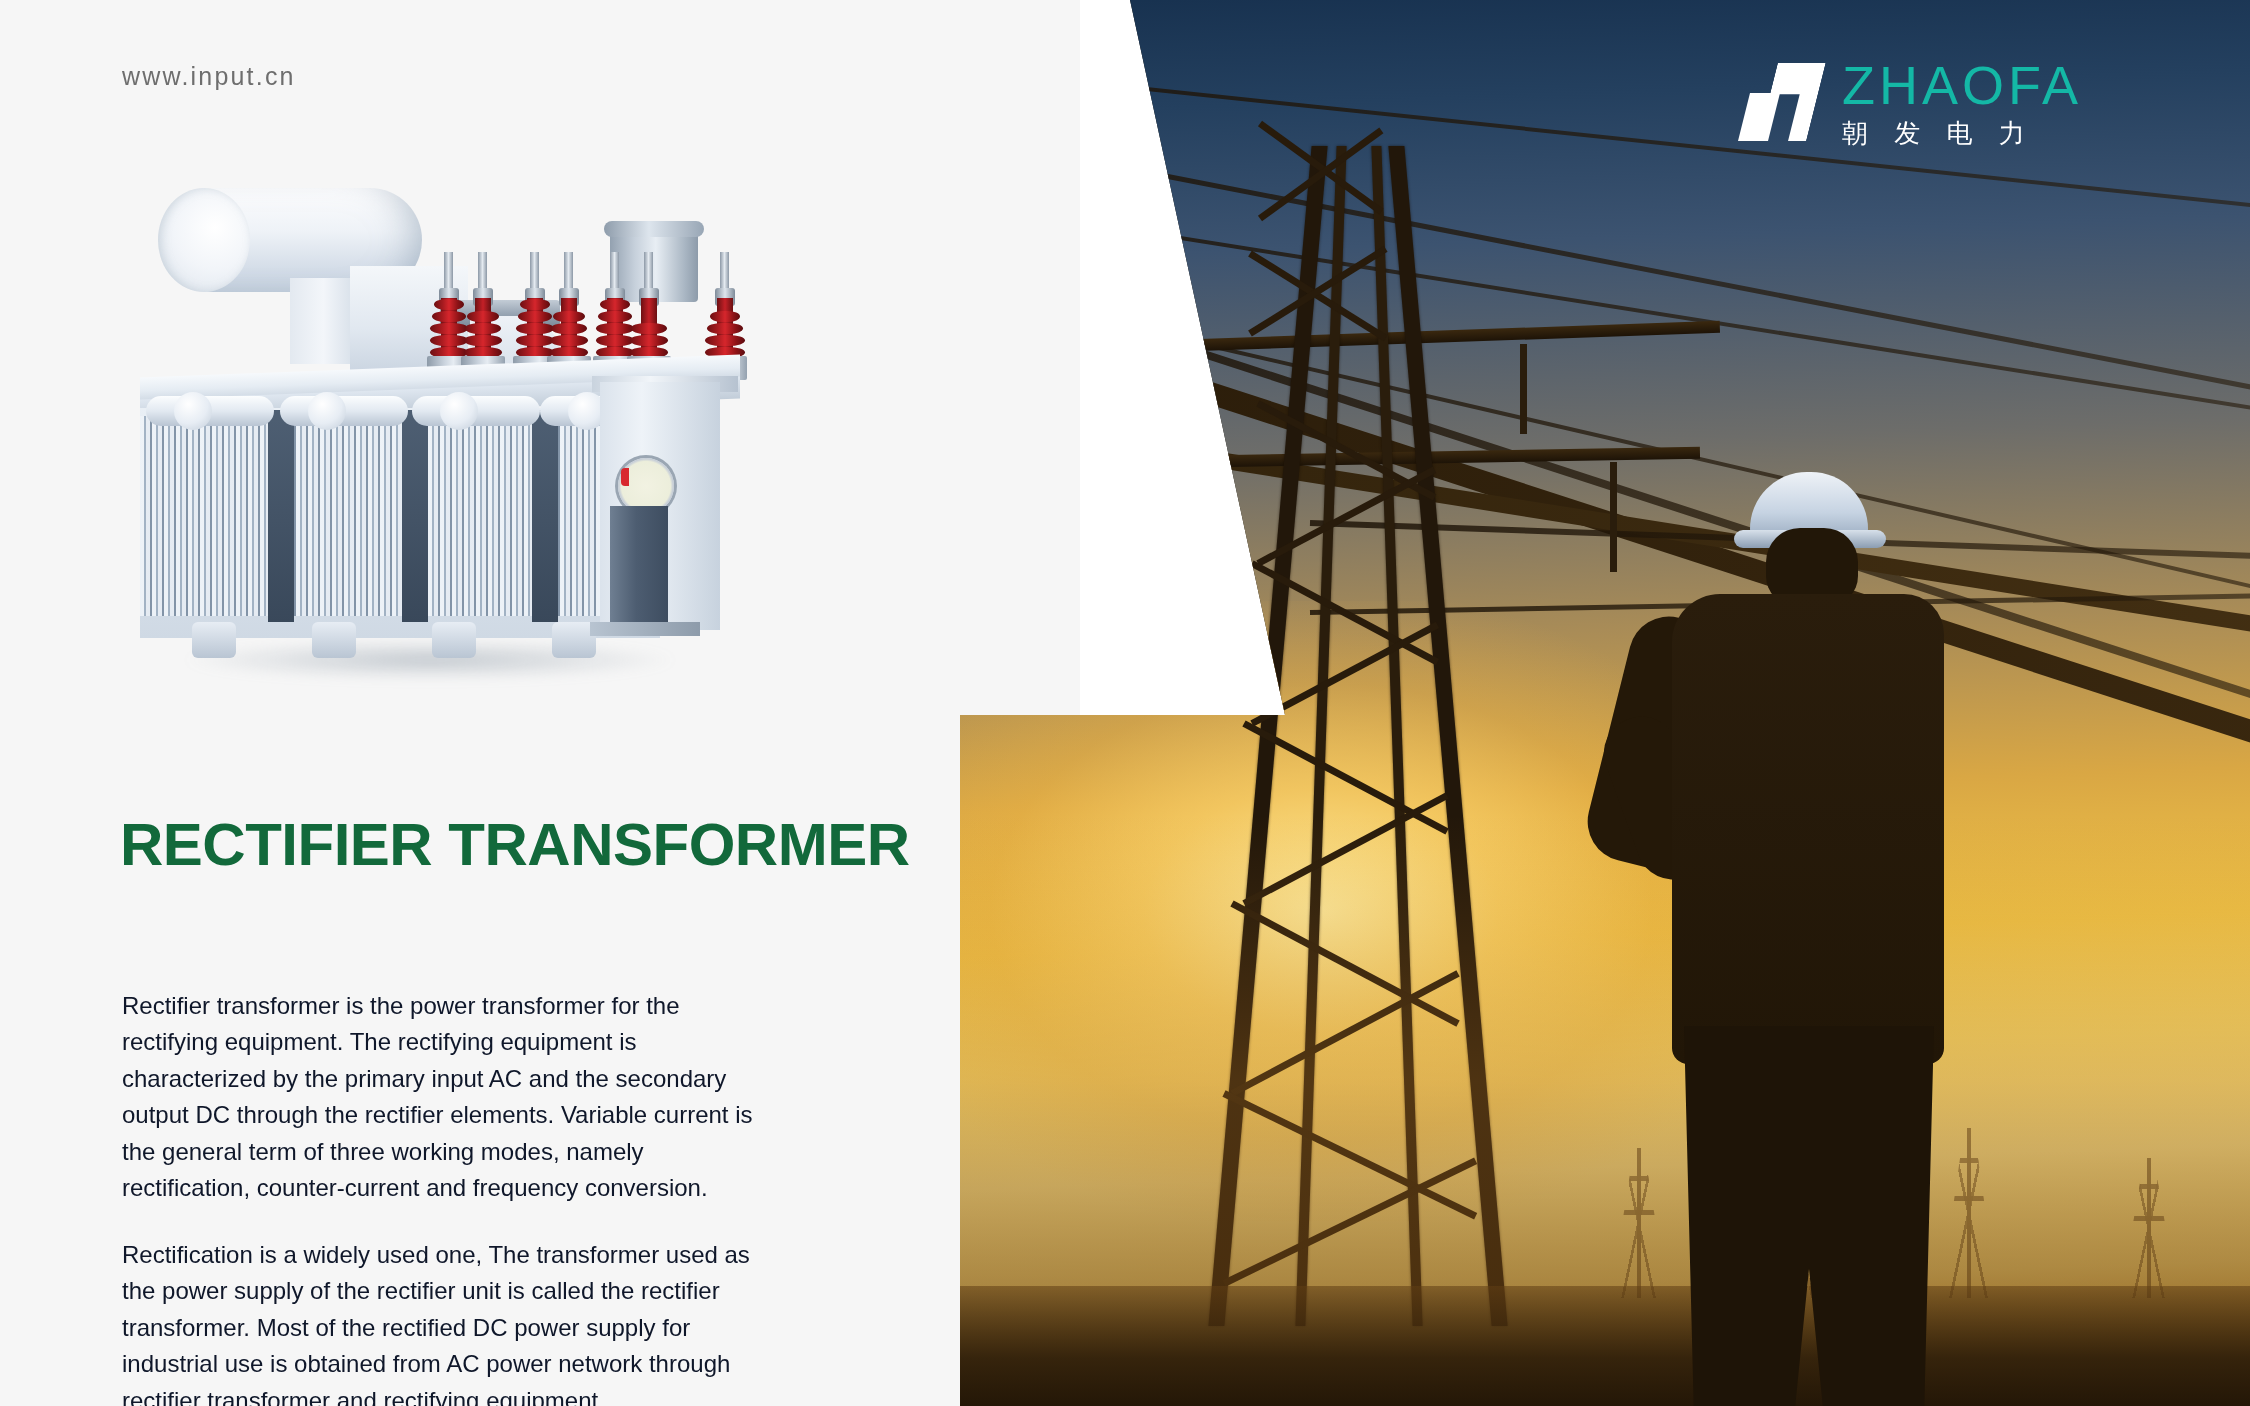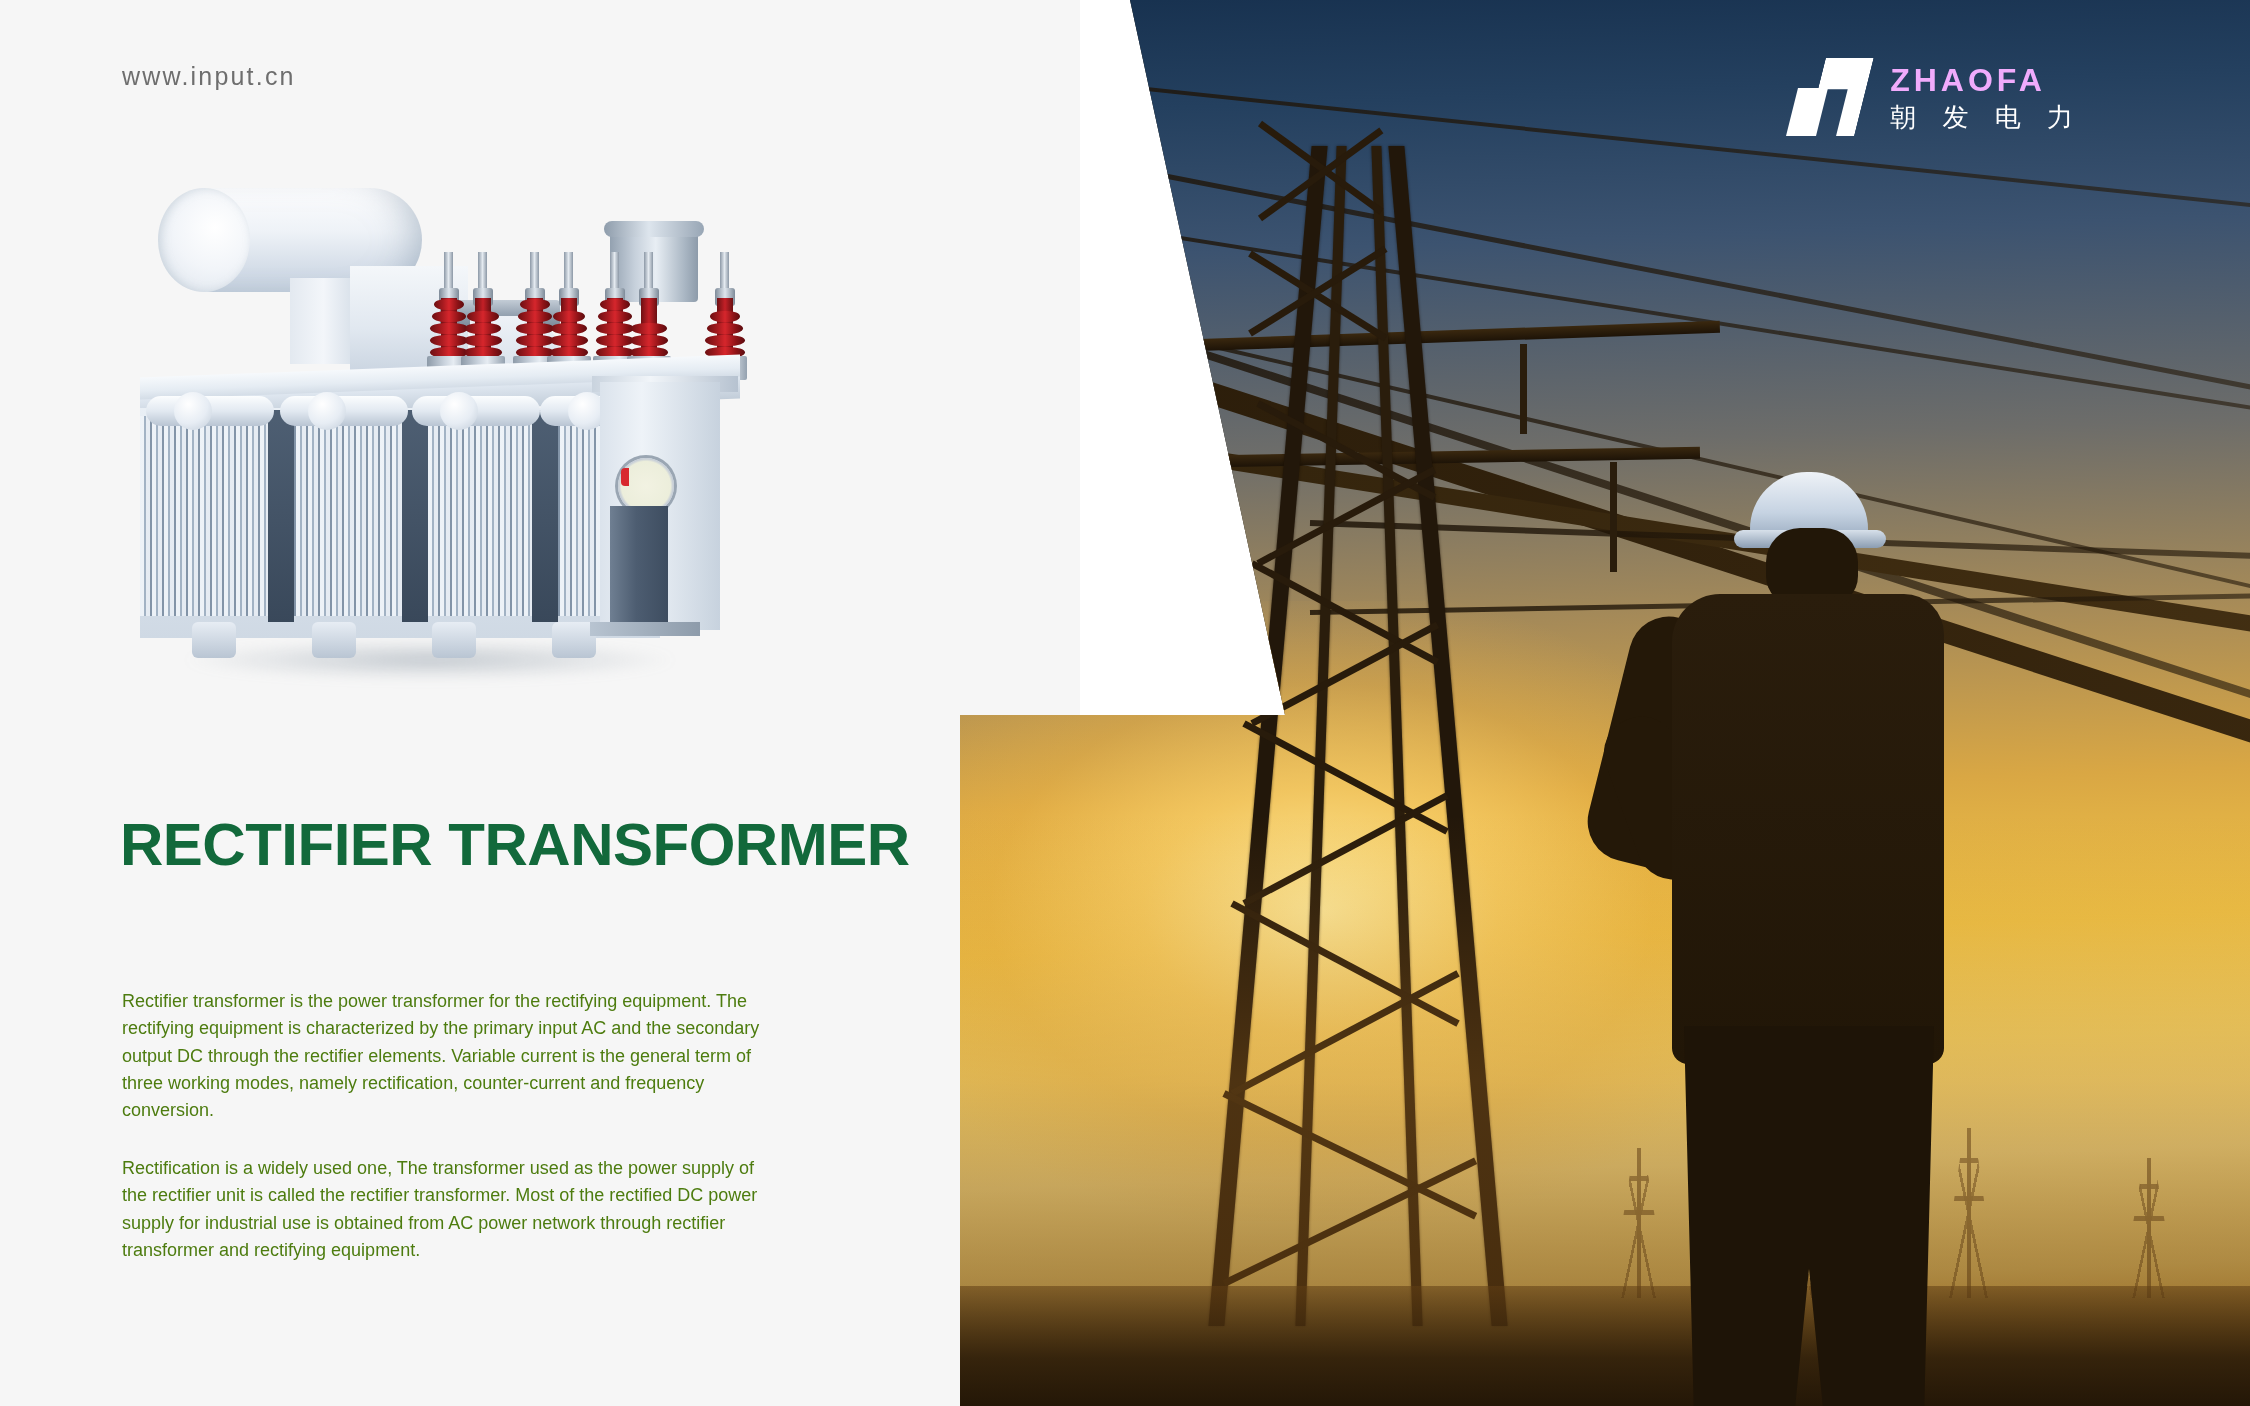--- a/index.html
+++ b/index.html
@@ -165,21 +165,21 @@
 
   
   .headline{
     position:absolute; left:120px; top:812px; width:860px;
     color:#12693b; font-weight:700; font-size:60px; line-height:1.10;
     letter-spacing:-0.5px;
   }
   .headline .ln{ display:block; }
   .body-copy{ position:absolute; left:122px; top:988px; width:640px; }
   .body-copy p{
-    font-size:18px; line-height:1.52; color:#4d7c0f; font-weight:400;
+    font-size:24px; line-height:1.52; color:#0f172a; font-weight:400;
   }
   .body-copy p + p{ margin-top:30px; }
 
   
   .photo-panel{
     position:absolute; left:930px; top:0; width:1320px; height:1406px;
     -webkit-clip-path: polygon(200px 0, 100% 0, 100% 100%, 30px 100%, 30px 715px, 355px 715px, 200px 0);
     clip-path: polygon(200px 0, 100% 0, 100% 100%, 30px 100%, 30px 715px, 355px 715px, 200px 0);
     overflow:hidden;
     background:#1b1508;
@@ -301,21 +301,21 @@
   }
   .logo-mark{ position:relative; width:74px; height:78px; }
   .logo-mark .b1,.logo-mark .b2{
     position:absolute; background:#ffffff; transform:skewX(-14deg);
   }
   .logo-mark .b1{ left:2px; top:30px; width:30px; height:48px; }
   .logo-mark .b2{ left:26px; top:0; width:48px; height:78px;
     clip-path: polygon(0 0, 100% 0, 100% 100%, 62% 100%, 62% 40%, 0 40%); }
   .logo-text{ display:flex; flex-direction:column; }
   .logo-en{
-    color:#f0abfc; font-size:32px; font-weight:700; letter-spacing:4px; line-height:1;
+    color:#14b8a6; font-size:54px; font-weight:400; letter-spacing:4px; line-height:1;
     font-family:"Liberation Sans", sans-serif;
   }
   .logo-cn{
     color:#fff; font-size:26px; letter-spacing:9px; margin-top:8px; line-height:1;
     font-family:"DejaVu Sans", sans-serif;
   }
 </style>
 </head>
 <body>
 

